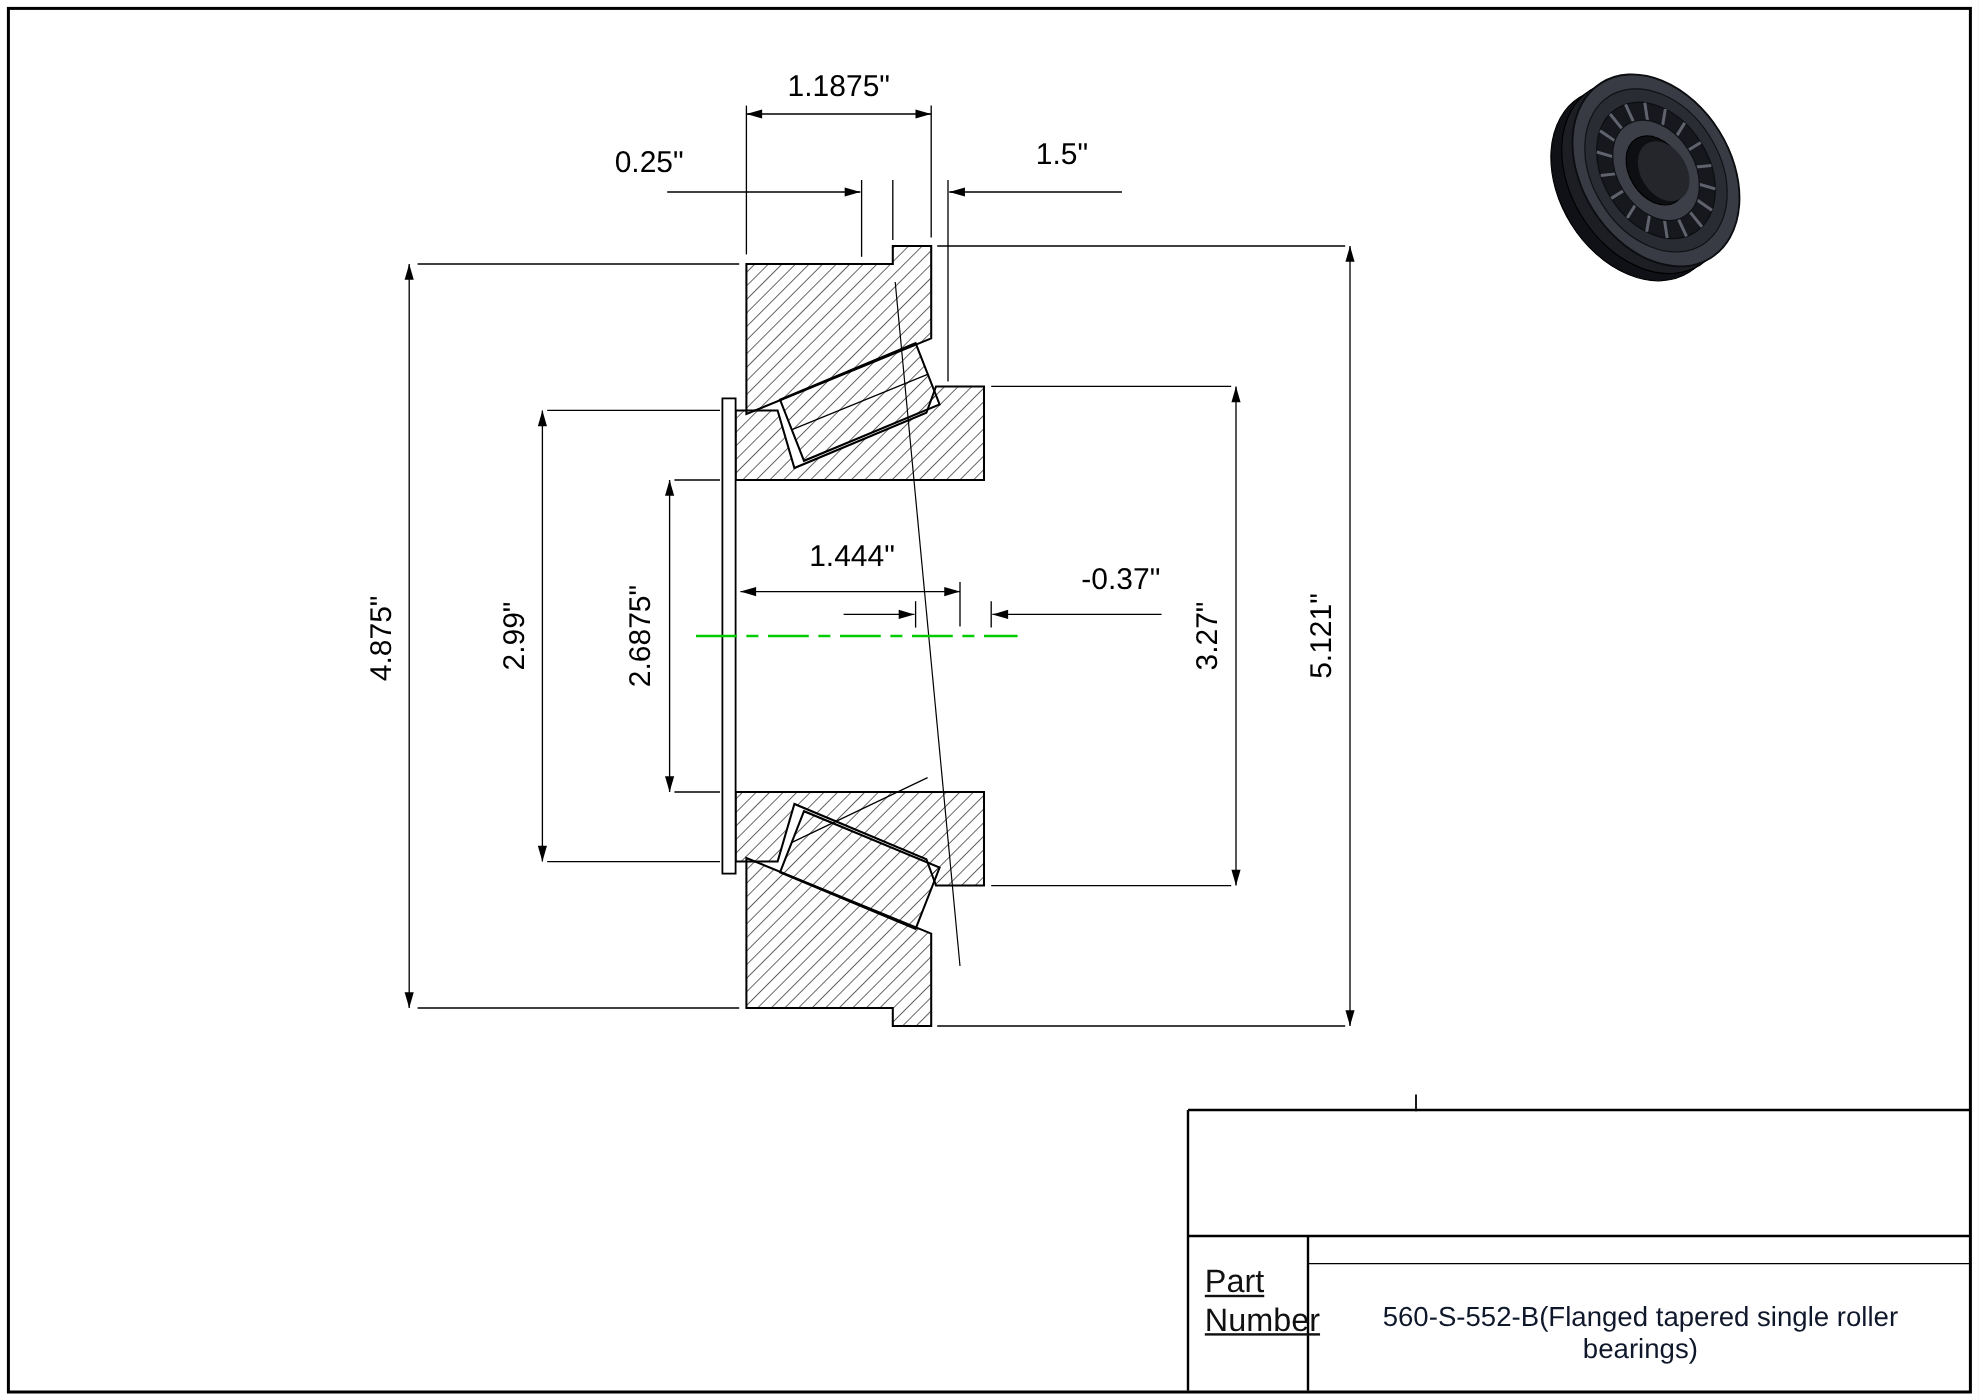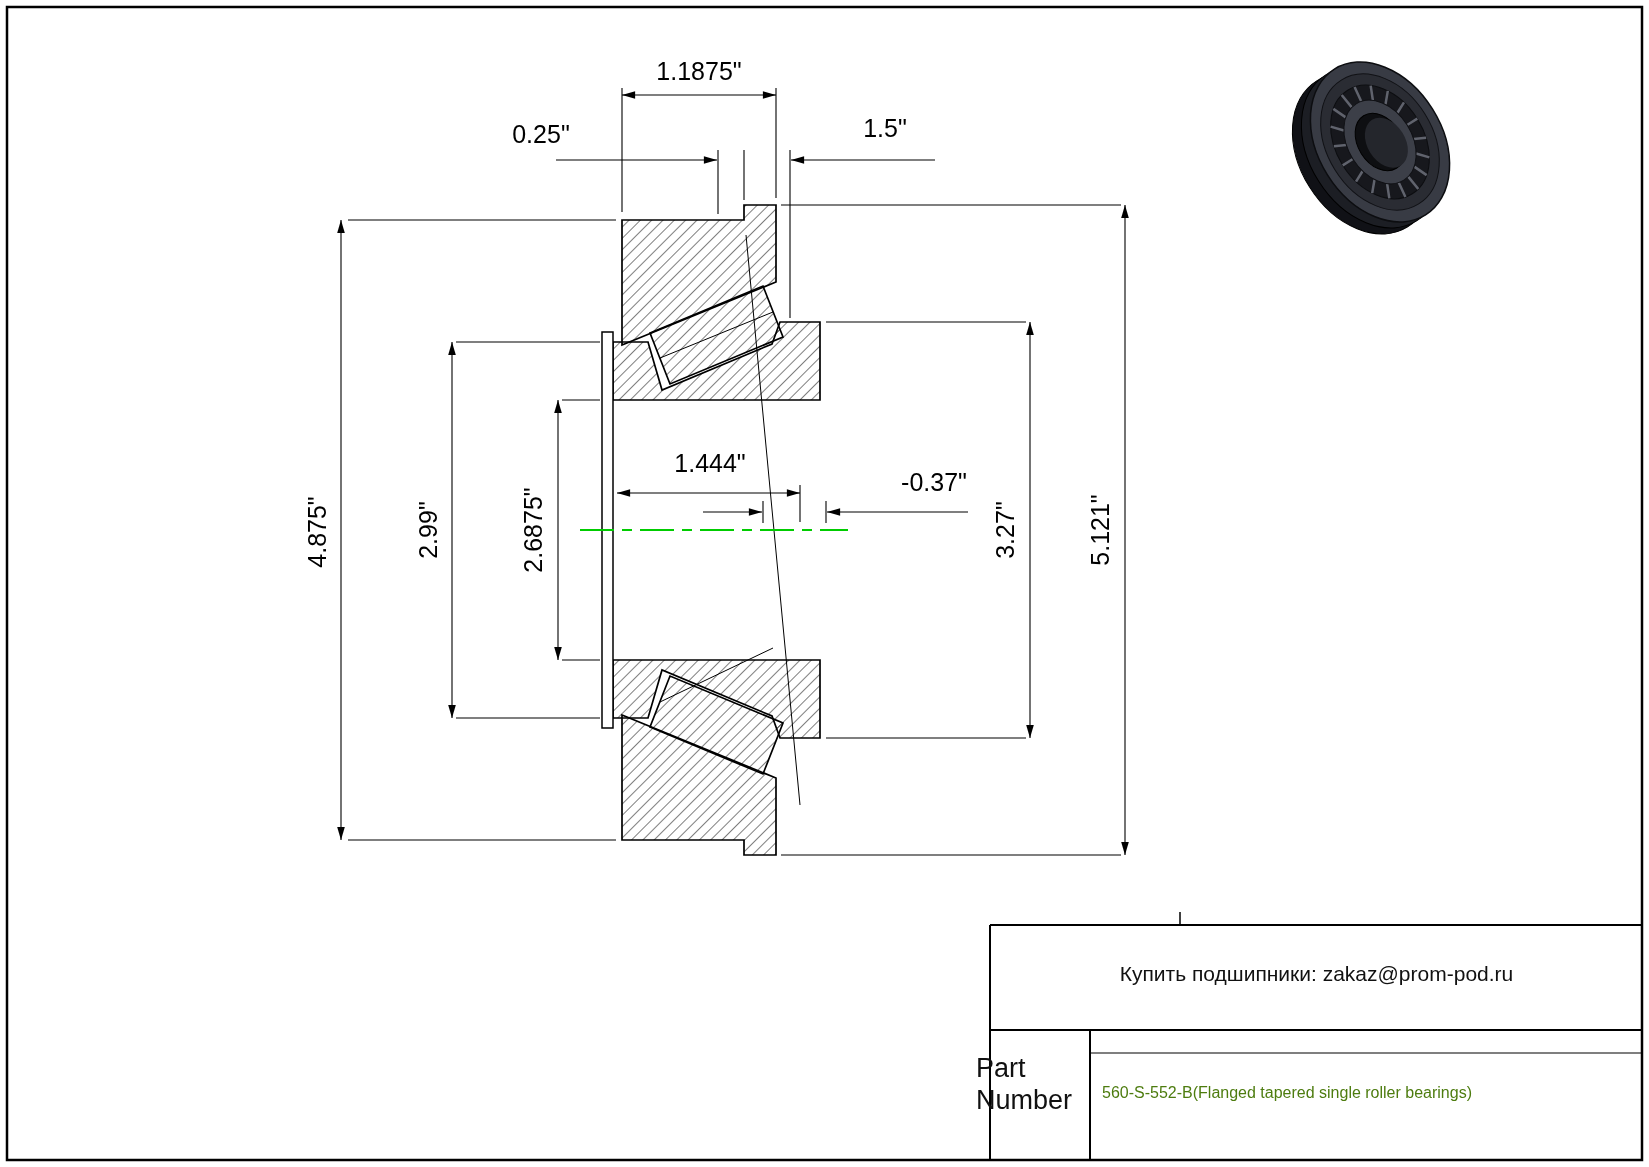--- a/index.html
+++ b/index.html
@@ -7,22 +7,22 @@
     position:relative;
     width:1649px;height:1167px;
     background:#ffffff;
     font-family:"Liberation Sans", sans-serif;
     overflow:hidden;
   }
   svg{position:absolute;left:0;top:0;}
   text{font-family:"Liberation Sans", sans-serif;fill:#000;}
   .dim{font-size:25px;}
   .tb-supplier{position:absolute;left:992px;top:962px;width:649px;text-align:center;font-size:21px;color:#111;}
-  .tb-part-label{position:absolute;left:976px;top:1052px;width:95px;font-size:27px;line-height:32px;color:#111;}
-  .tb-part-value{position:absolute;left:1102px;top:1084px;width:530px;font-size:16px;color:#4d7c0f;}
+  .tb-part-label{position:absolute;left:1004px;top:1052px;width:95px;font-size:27px;line-height:32px;color:#111;text-decoration:underline;}
+  .tb-part-value{position:absolute;left:1102px;top:1084px;width:530px;font-size:23px;color:#0f172a;text-align:center;}
   .tb-series{position:absolute;left:1092px;top:1031px;width:540px;text-align:right;font-size:15px;color:#111;}
 </style>
 </head>
 <body>
 
 <div class="page">
 
 <svg width="1649" height="1167" viewBox="0 0 1649 1167">
   <defs>
     <pattern id="hatch" patternUnits="userSpaceOnUse" width="8" height="8" patternTransform="rotate(45)">
@@ -149,17 +149,16 @@
   <g stroke="#000" stroke-width="2">
     <line x1="990" y1="925" x2="1642" y2="925"></line>
     <line x1="990" y1="925" x2="990" y2="1159"></line>
     <line x1="990" y1="1030" x2="1642" y2="1030"></line>
     <line x1="1090" y1="1030" x2="1090" y2="1159"></line>
     <line x1="1090" y1="1053" x2="1642" y2="1053" stroke-width="1.2"></line>
     <line x1="1180" y1="912" x2="1180" y2="926" stroke-width="1.5"></line>
   </g>
 </svg>
 
-  <div class="tb-supplier">Купить подшипники: zakaz@prom-pod.ru</div>
   <div class="tb-part-label">Part Number</div>
   <div class="tb-part-value">560-S-552-B(Flanged tapered single roller bearings)</div>
 
 </div>
 
 </body></html>

